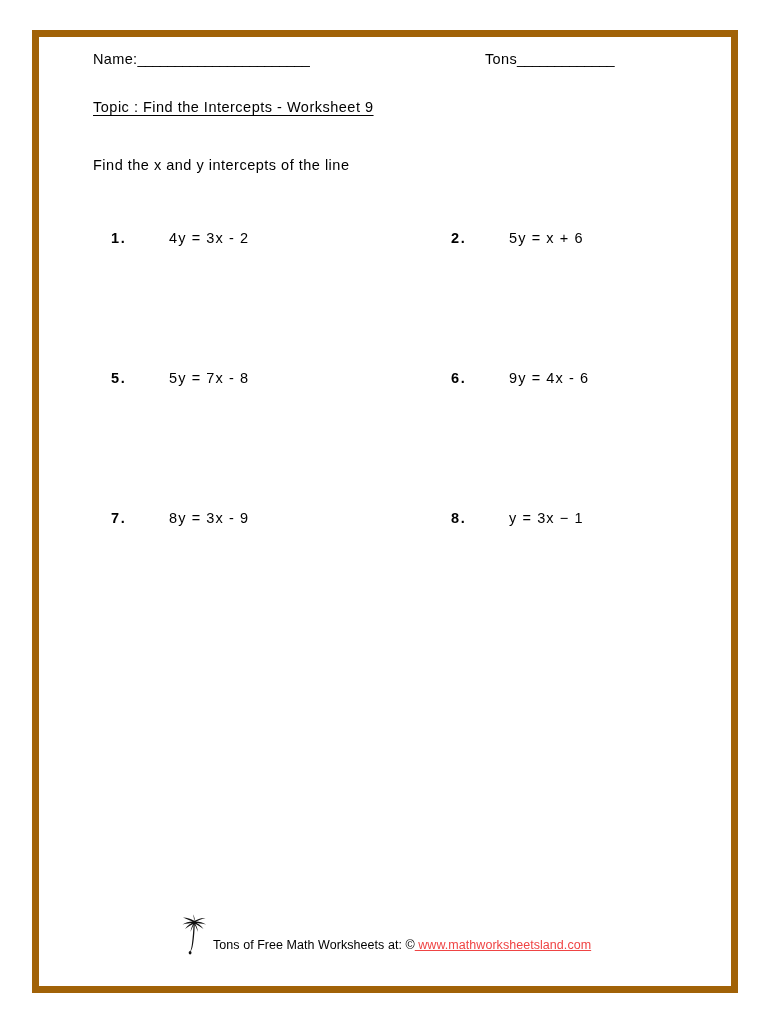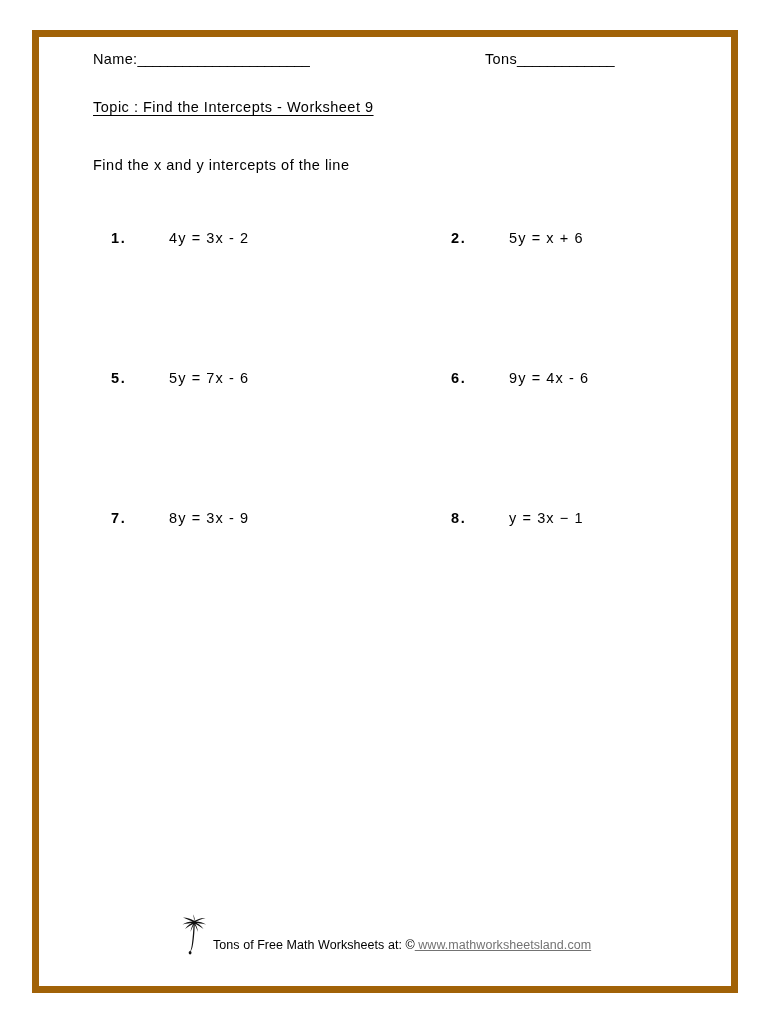--- a/index.html
+++ b/index.html
@@ -138,21 +138,21 @@
     flex: none;
   }
   .footer-text {
     font-size: 12.5px;
     line-height: 16px;
     white-space: nowrap;
     padding-bottom: 8px;
     letter-spacing: 0.05px;
   }
   .footer-link {
-    color: #737373;
+    color: #ef4444;
     text-decoration: underline;
   }
 </style>
 </head>
 <body>
 
 <div class="page-sheet">
 
   <div class="header-row">
     <div class="name-block"><span class="field-label">Name:</span><span class="field-rule">_______________________</span></div>
@@ -170,21 +170,21 @@
         <span class="problem-number">1.</span><span class="problem-equation">4y  =  3x  -  2</span>
       </div>
       <div class="problem col-right">
         <span class="problem-number">2.</span><span class="problem-equation">5y  =  x  +  6</span>
       </div>
     </div>
 
 
     <div class="problem-row">
       <div class="problem col-left">
-        <span class="problem-number">5.</span><span class="problem-equation">5y  =  7x  -  6</span>
+        <span class="problem-number">5.</span><span class="problem-equation">5y  =  7x  -  8</span>
       </div>
       <div class="problem col-right">
         <span class="problem-number">6.</span><span class="problem-equation">9y  =  4x  -  6</span>
       </div>
     </div>
 
     <div class="problem-row">
       <div class="problem col-left">
         <span class="problem-number">7.</span><span class="problem-equation">8y  =  3x  -  9</span>
       </div>

